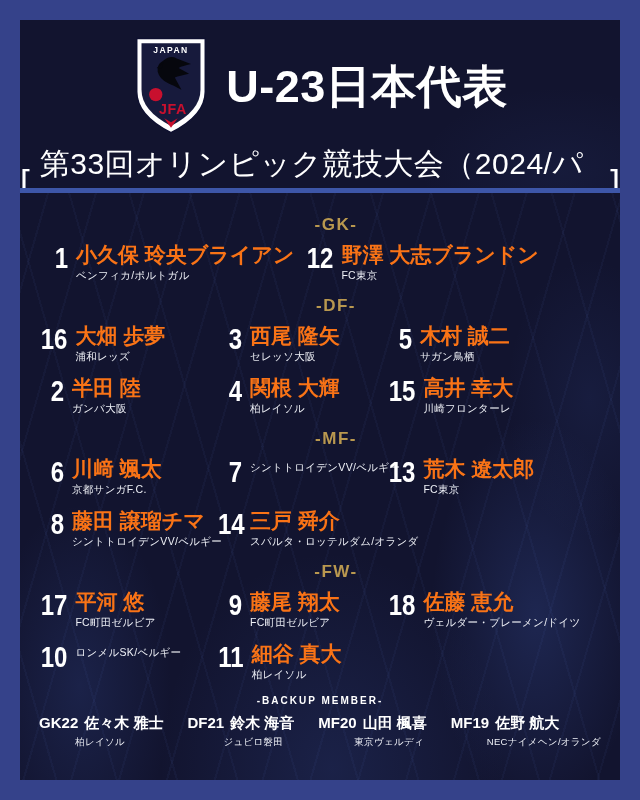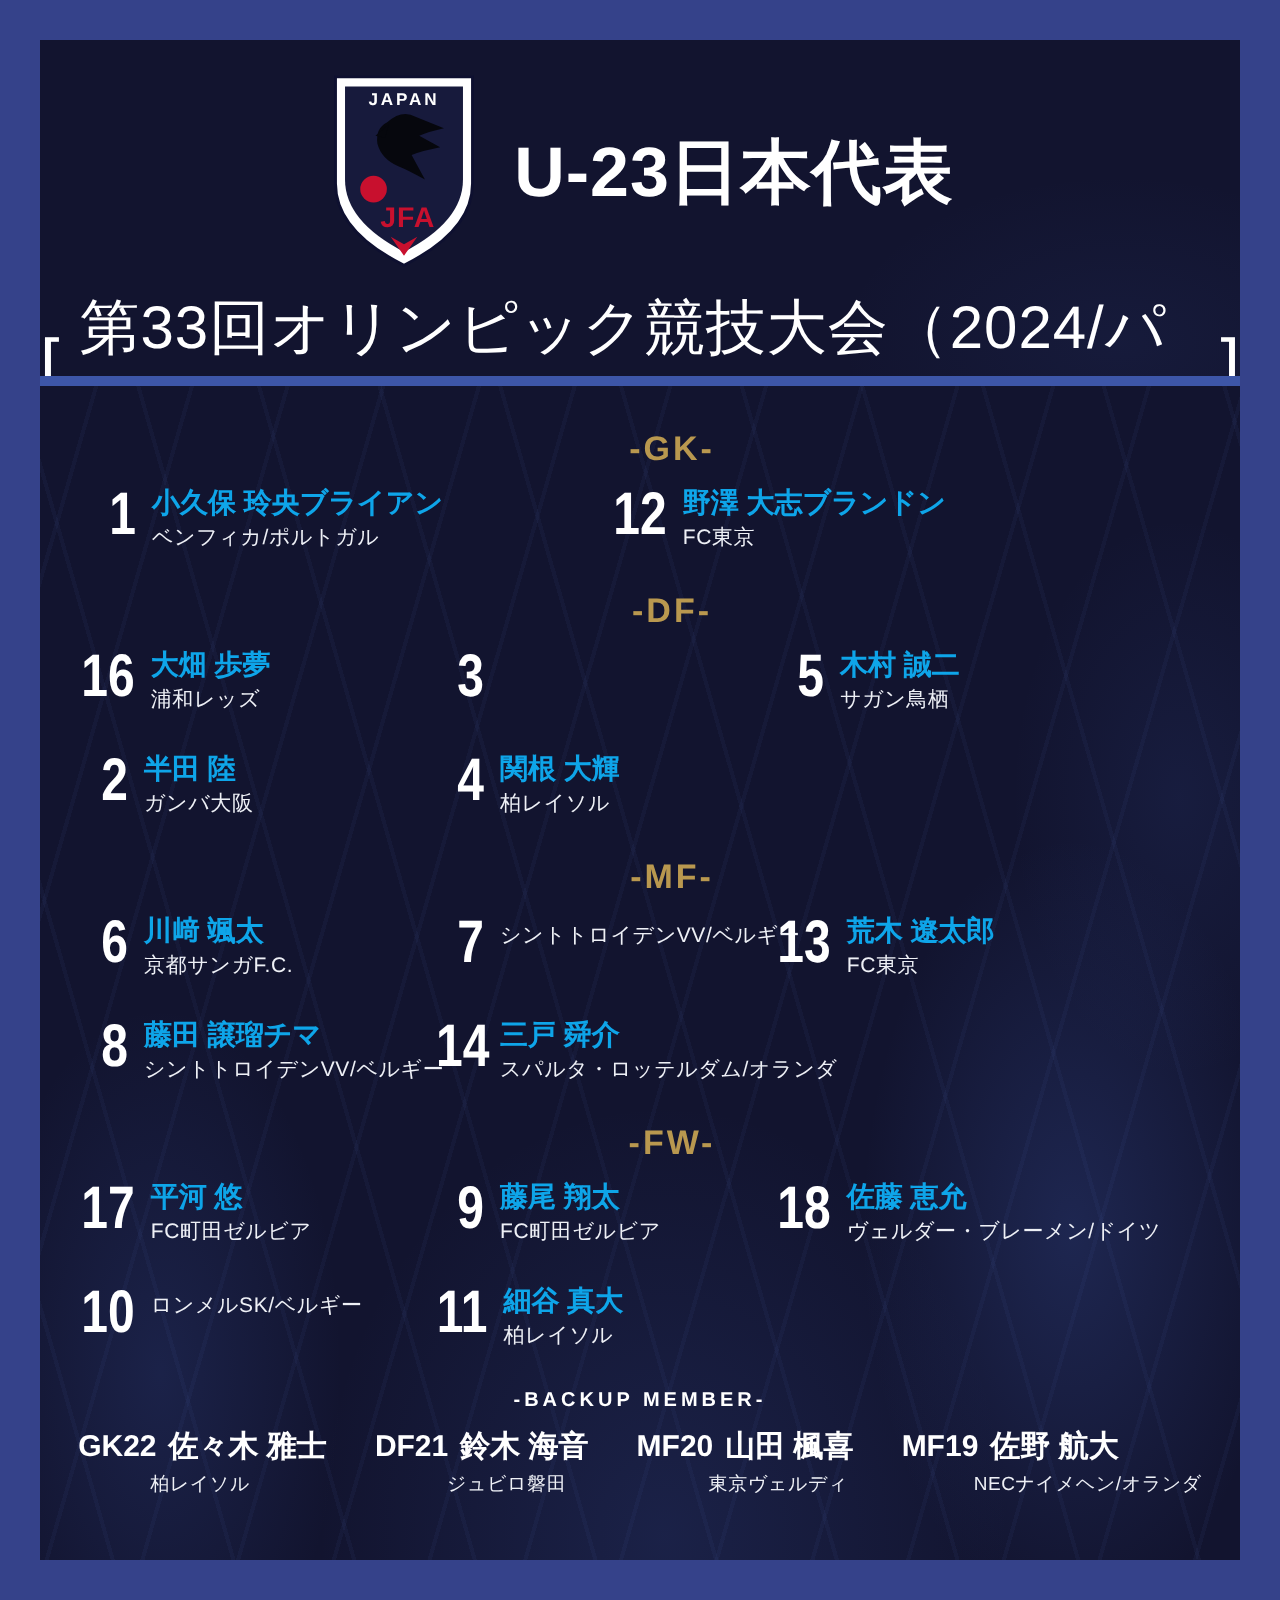--- a/index.html
+++ b/index.html
@@ -27,34 +27,34 @@
   }
   .header-card::before{
     content:"";position:absolute;inset:0;z-index:0;pointer-events:none;
     background:radial-gradient(200px 120px at 90% 90%, rgba(72,104,200,.08), transparent 70%);
   }
   .main-card > *, .header-card > *{position:relative;z-index:1;}
 
   
   .header-top{display:flex;align-items:center;justify-content:center;gap:16px;padding-top:16px;}
   .crest{width:78px;height:100px;flex:0 0 auto;}
-  .title{color:#fff;font-size:35px;font-weight:800;letter-spacing:0.5px;margin:0;line-height:1;}
+  .title{color:#fff;font-size:45px;font-weight:800;letter-spacing:0.5px;margin:0;line-height:1;}
   .subtitle{display:flex;align-items:center;justify-content:center;gap:10px;margin-top:8px;color:#fff;}
   .bracket{font-size:35px;font-weight:400;line-height:1;position:relative;top:-3px;}
   .subtitle-text{font-size:30px;font-weight:400;letter-spacing:0.5px;}
 
   
   .section-label{text-align:center;color:#b9984f;font-weight:700;font-size:17px;letter-spacing:1.5px;margin:6px 0 9px;padding-left:32px;}
   .section-label.first{margin-top:0;}
   .prow{height:41px;margin-bottom:11px;display:grid;}
   .row3{grid-template-columns:178px 170px 1fr;padding-left:14px;}
   .row2{grid-template-columns:262px 1fr;padding-left:18px;}
   .player{display:flex;align-items:flex-start;}
   .pnum{color:#fff;font-weight:700;font-size:30px;line-height:0.95;min-width:30px;text-align:right;margin-right:8px;display:inline-block;transform:scaleX(.8);transform-origin:100% 50%;}
-  .pname{color:#0ea5e9;font-weight:700;font-size:14px;line-height:1.05;white-space:nowrap;}
+  .pname{color:#f97316;font-weight:700;font-size:21px;line-height:1.05;white-space:nowrap;}
   .pclub{color:#eef0f6;font-size:10.5px;margin-top:3px;letter-spacing:0.3px;white-space:nowrap;}
 
   
   .backup-label{text-align:center;color:#fff;font-weight:700;font-size:10px;letter-spacing:2px;margin:9px 0 8px;}
   .backup-row{display:flex;justify-content:center;gap:24px;}
   .bline{color:#fff;font-weight:700;font-size:15px;white-space:nowrap;}
   .bnum{margin-right:6px;}
   .bclub{color:#eef0f6;font-size:9.5px;margin-top:3px;padding-left:36px;letter-spacing:0.3px;white-space:nowrap;}
 </style>
 </head>
@@ -113,20 +113,24 @@
         <div class="prow row3">
           <div class="player">
     <span class="pnum">16</span>
     <span class="pinfo">
       <div class="pname">大畑 歩夢</div>
       <div class="pclub">浦和レッズ</div>
     </span>
   </div>
           <div class="player">
     <span class="pnum">3</span>
+    <span class="pinfo">
+      <div class="pname">西尾 隆矢</div>
+      <div class="pclub">セレッソ大阪</div>
+    </span>
   </div>
           <div class="player">
     <span class="pnum">5</span>
     <span class="pinfo">
       <div class="pname">木村 誠二</div>
       <div class="pclub">サガン鳥栖</div>
     </span>
   </div>
         </div>
         <div class="prow row3">
@@ -135,20 +139,27 @@
     <span class="pinfo">
       <div class="pname">半田 陸</div>
       <div class="pclub">ガンバ大阪</div>
     </span>
   </div>
           <div class="player">
     <span class="pnum">4</span>
     <span class="pinfo">
       <div class="pname">関根 大輝</div>
       <div class="pclub">柏レイソル</div>
+    </span>
+  </div>
+          <div class="player">
+    <span class="pnum">15</span>
+    <span class="pinfo">
+      <div class="pname">高井 幸大</div>
+      <div class="pclub">川崎フロンターレ</div>
     </span>
   </div>
         </div>
         <div class="section-label">-MF-</div>
         <div class="prow row3">
           <div class="player">
     <span class="pnum">6</span>
     <span class="pinfo">
       <div class="pname">川﨑 颯太</div>
       <div class="pclub">京都サンガF.C.</div>

